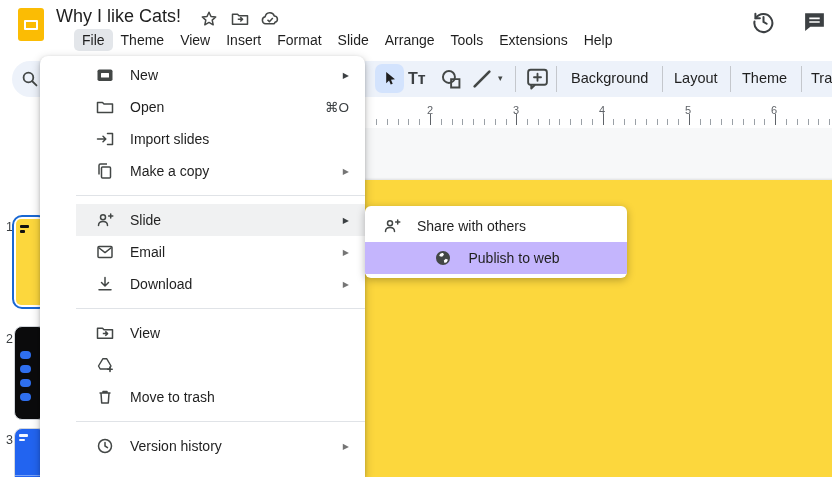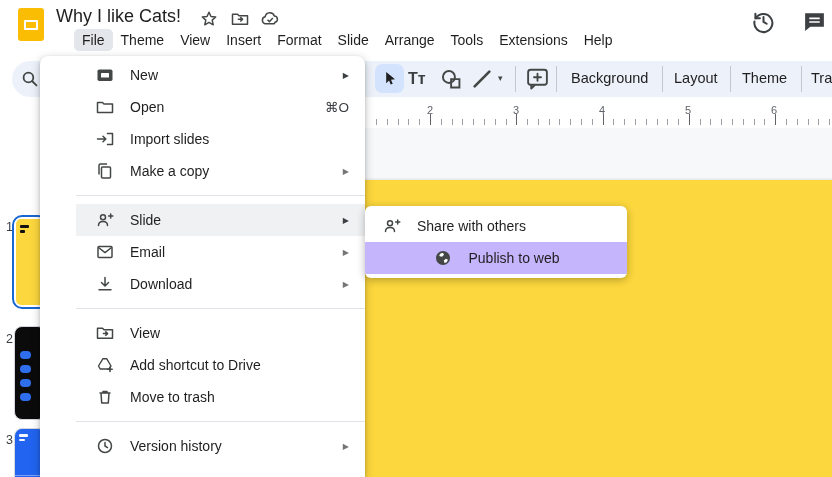--- a/index.html
+++ b/index.html
@@ -347,21 +347,20 @@
       </span>
       <span class="mlabel">View</span>
     </div>
     <div class="mrow">
       <span class="mic">
         <svg viewBox="0 0 18 18" fill="none" stroke="currentColor" stroke-width="1.4" stroke-linejoin="round">
             <path d="M6.8 2.8h4L15 10l-1.7 3H4.2L2.5 10z"></path>
             <path d="M11.8 13.2h4.4M14 11v4.4" stroke-width="1.6" stroke-linecap="round"></path>
           </svg>
       </span>
-      <span class="mlabel">Add shortcut to Drive</span>
     </div>
     <div class="mrow">
       <span class="mic">
         <svg viewBox="0 0 18 18" fill="none" stroke="currentColor" stroke-width="1.5" stroke-linejoin="round">
             <path d="M3.5 5h11M7 5V3.5h4V5M5 5l.7 10h6.6L13 5"></path>
           </svg>
       </span>
       <span class="mlabel">Move to trash</span>
     </div>
 

